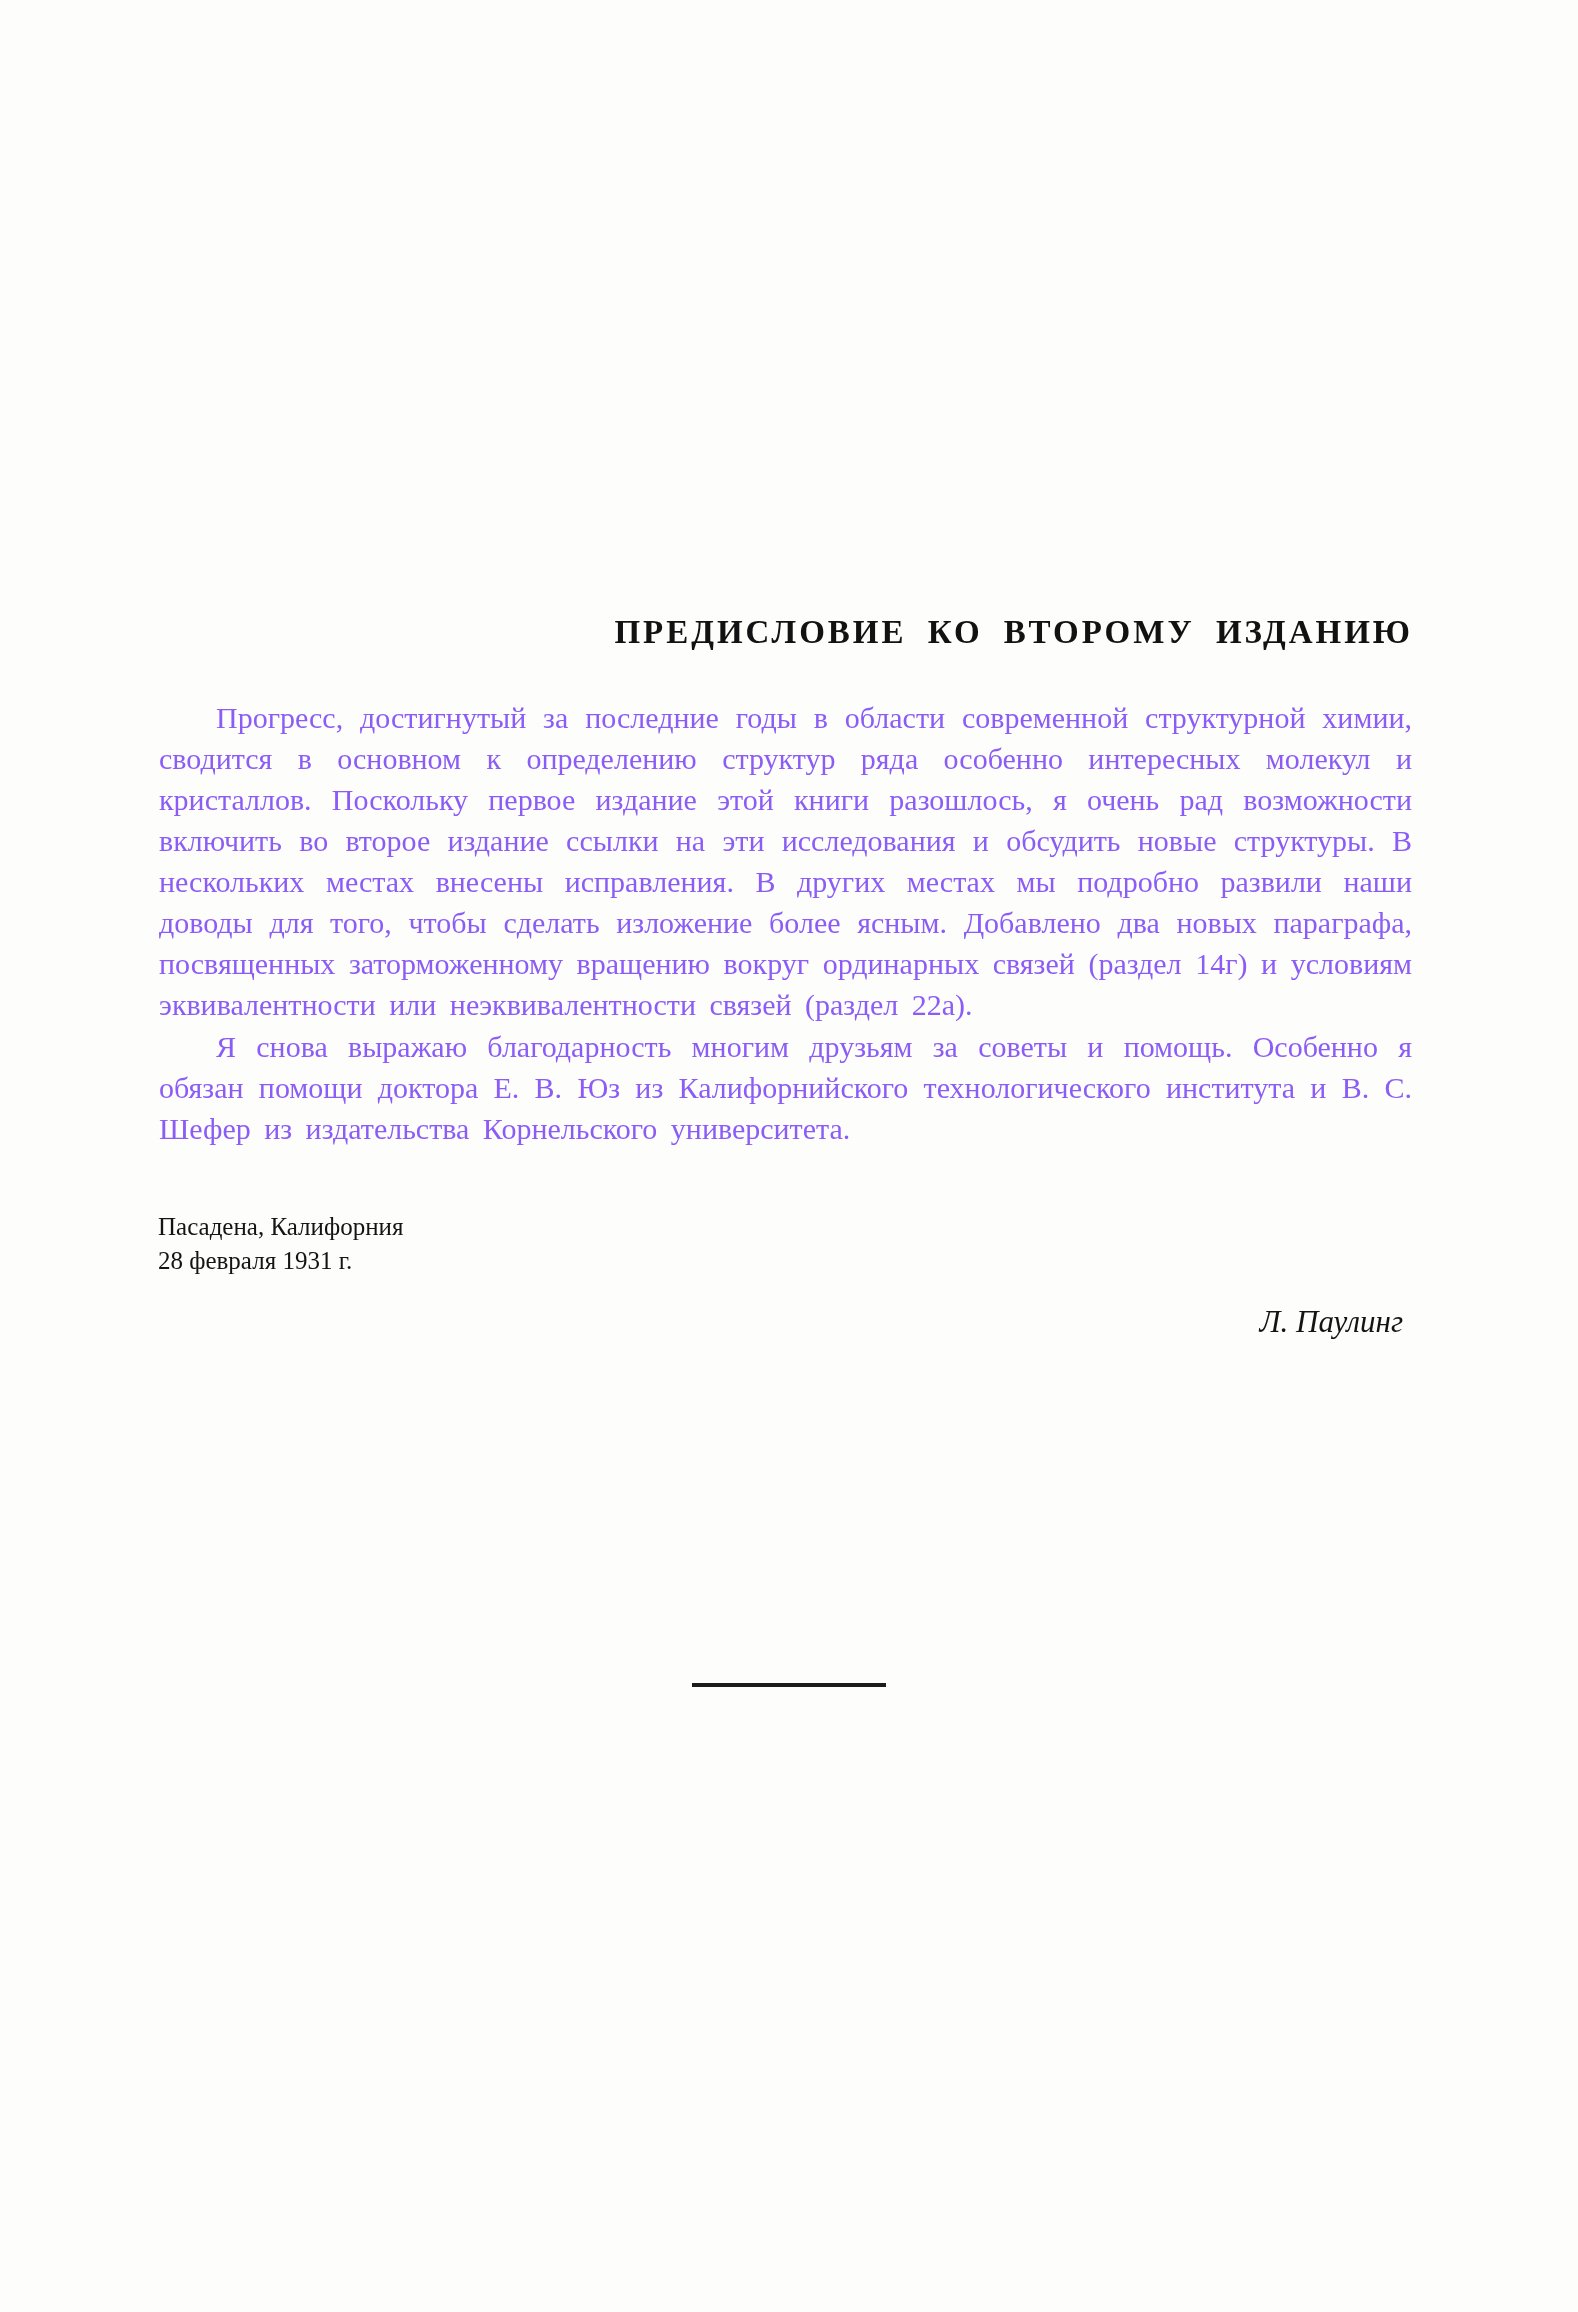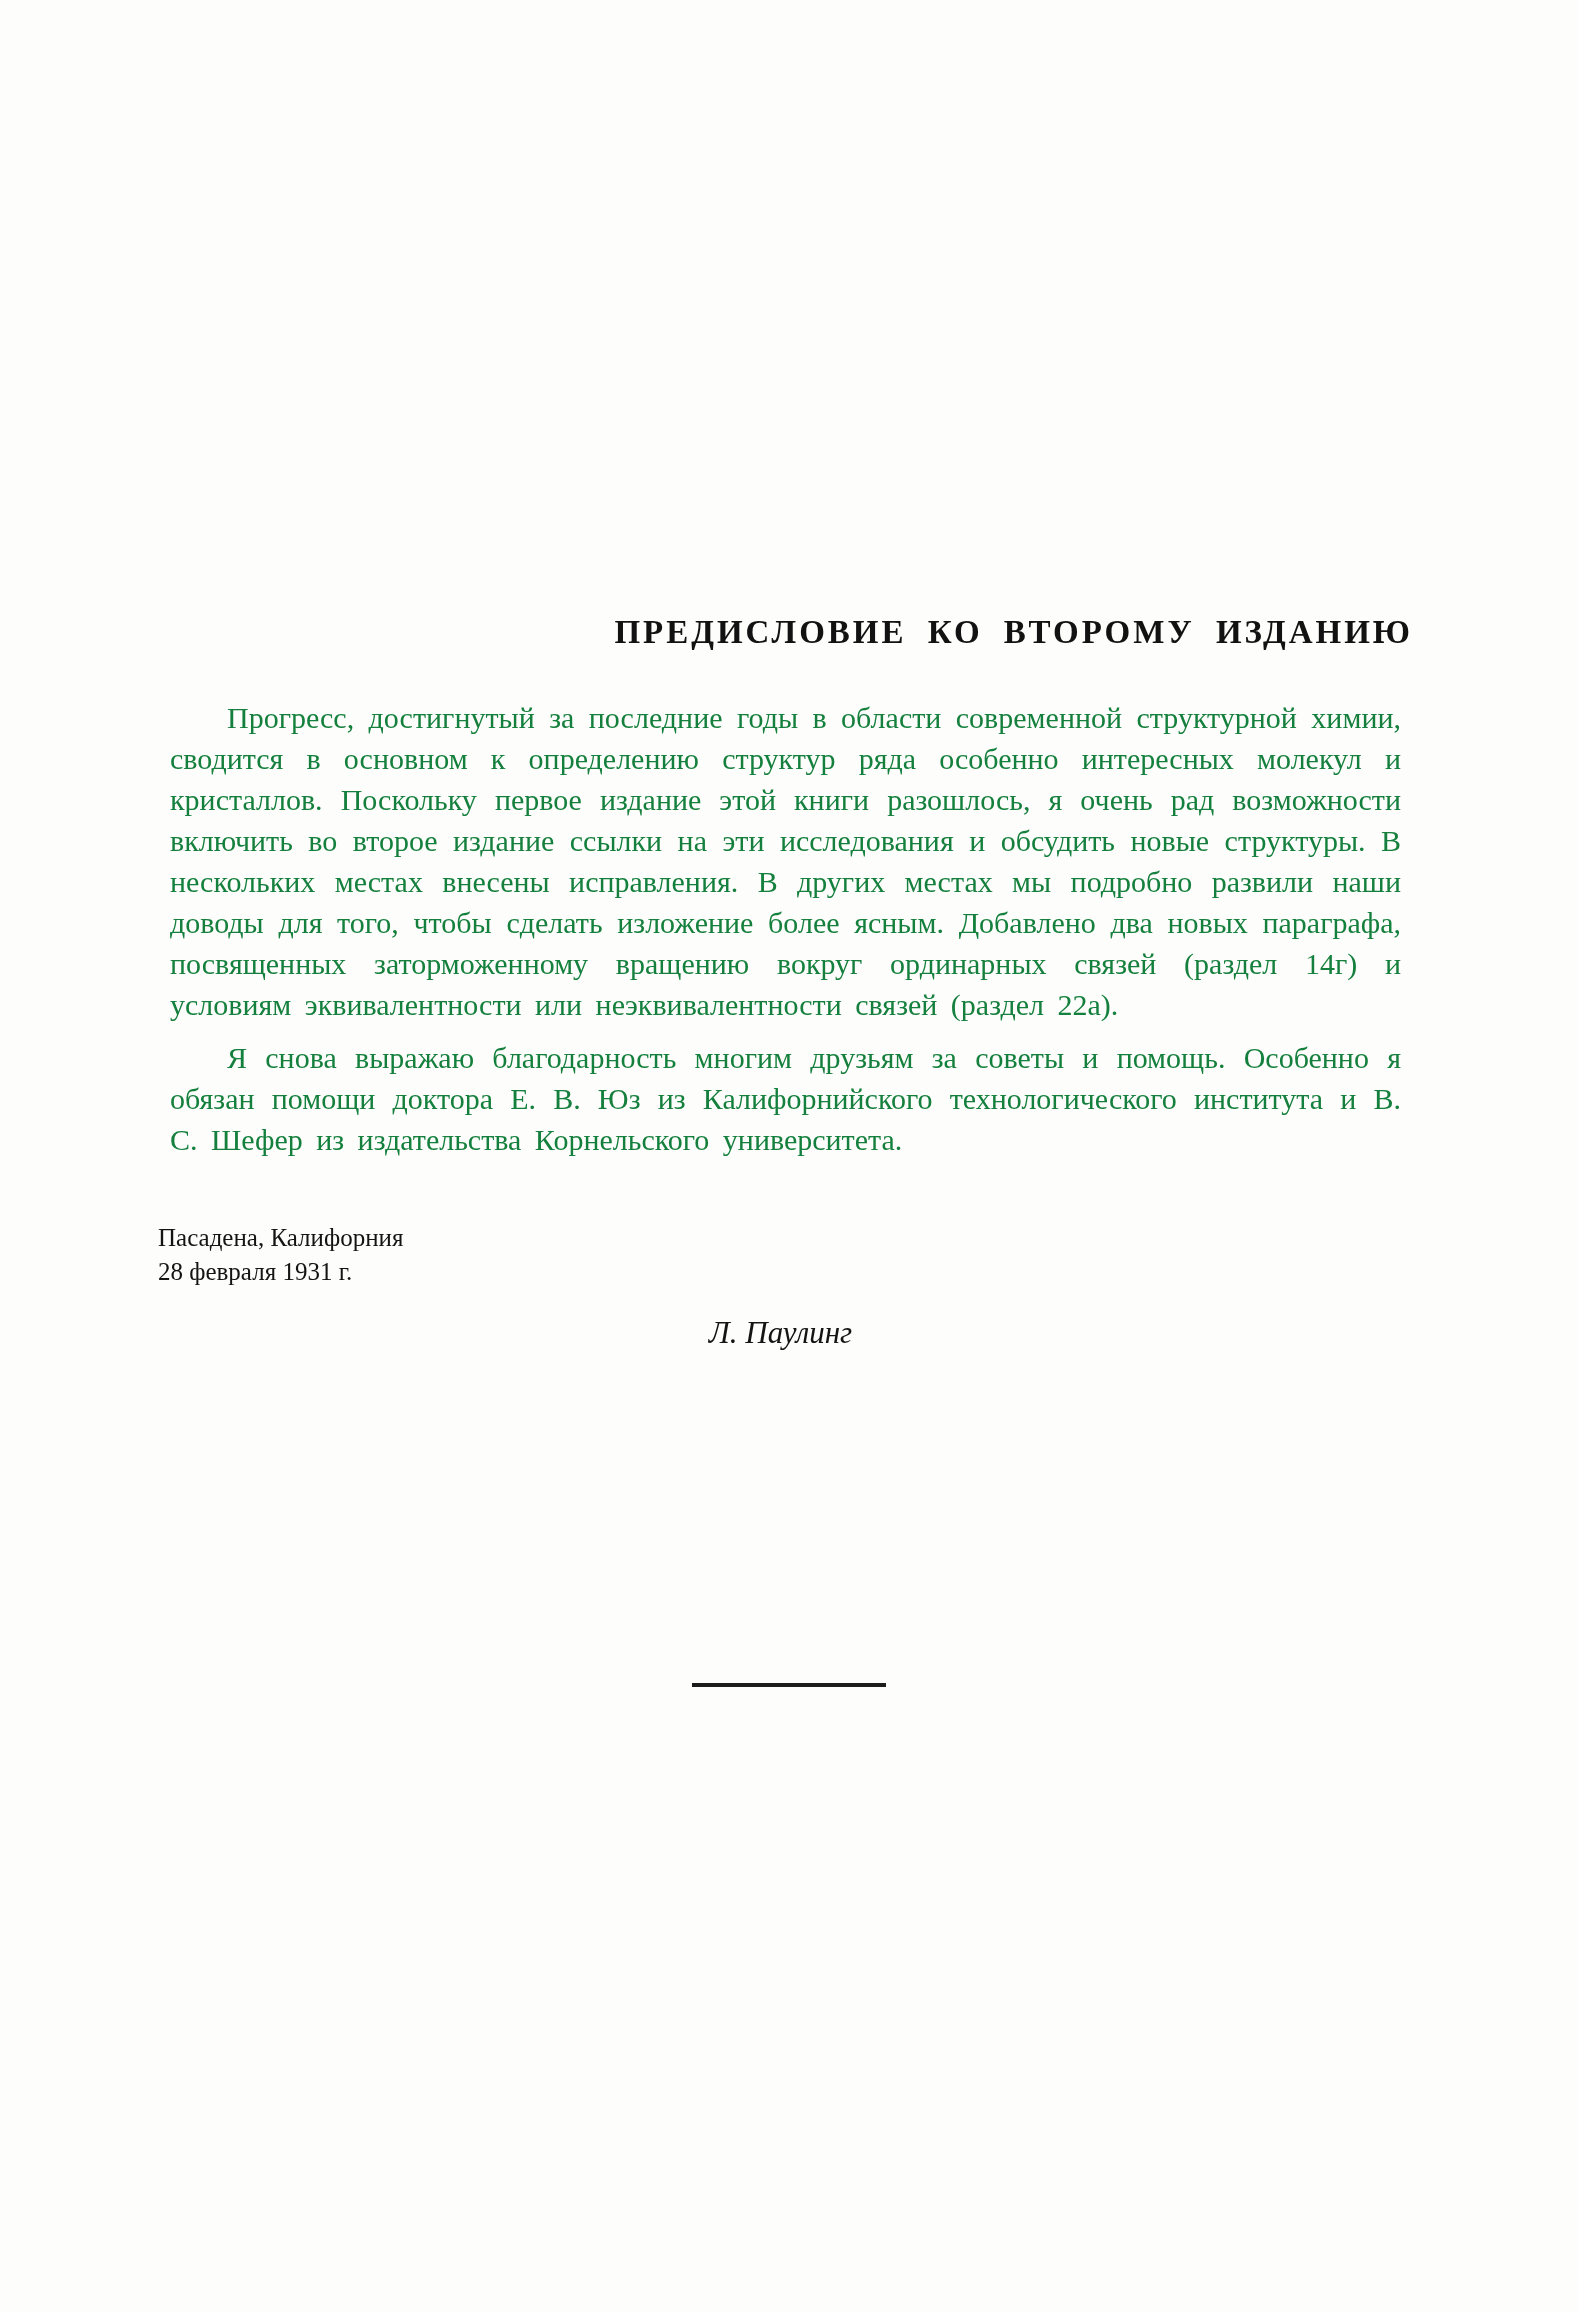--- a/index.html
+++ b/index.html
@@ -30,39 +30,39 @@
     letter-spacing: 3px;
     word-spacing: 10px;
     margin: 0 0 46px 0;
     color: #121212;
   }
   .para {
     font-size: 30px;
     line-height: 41px;
     text-align: justify;
     text-indent: 57px;
-    margin: 12px;
+    margin: 1px;
     word-spacing: 6px;
-    color: #15803d;
+    color: #8b5cf6;
   }
   .para + .para {
     margin-top: 0px;
   }
   .dateline {
     margin-top: 61px;
     font-size: 25px;
     line-height: 34px;
     color: #141414;
   }
   .dateline .line {
     display: block;
   }
   .signature {
     margin-top: 26px;
-    text-align: center;
+    text-align: right;
     font-style: italic;
     font-size: 31px;
     padding-right: 10px;
     color: #141414;
   }
   .divider {
     position: absolute;
     left: 50%;
     transform: translateX(-50%);
     top: 1683px;

